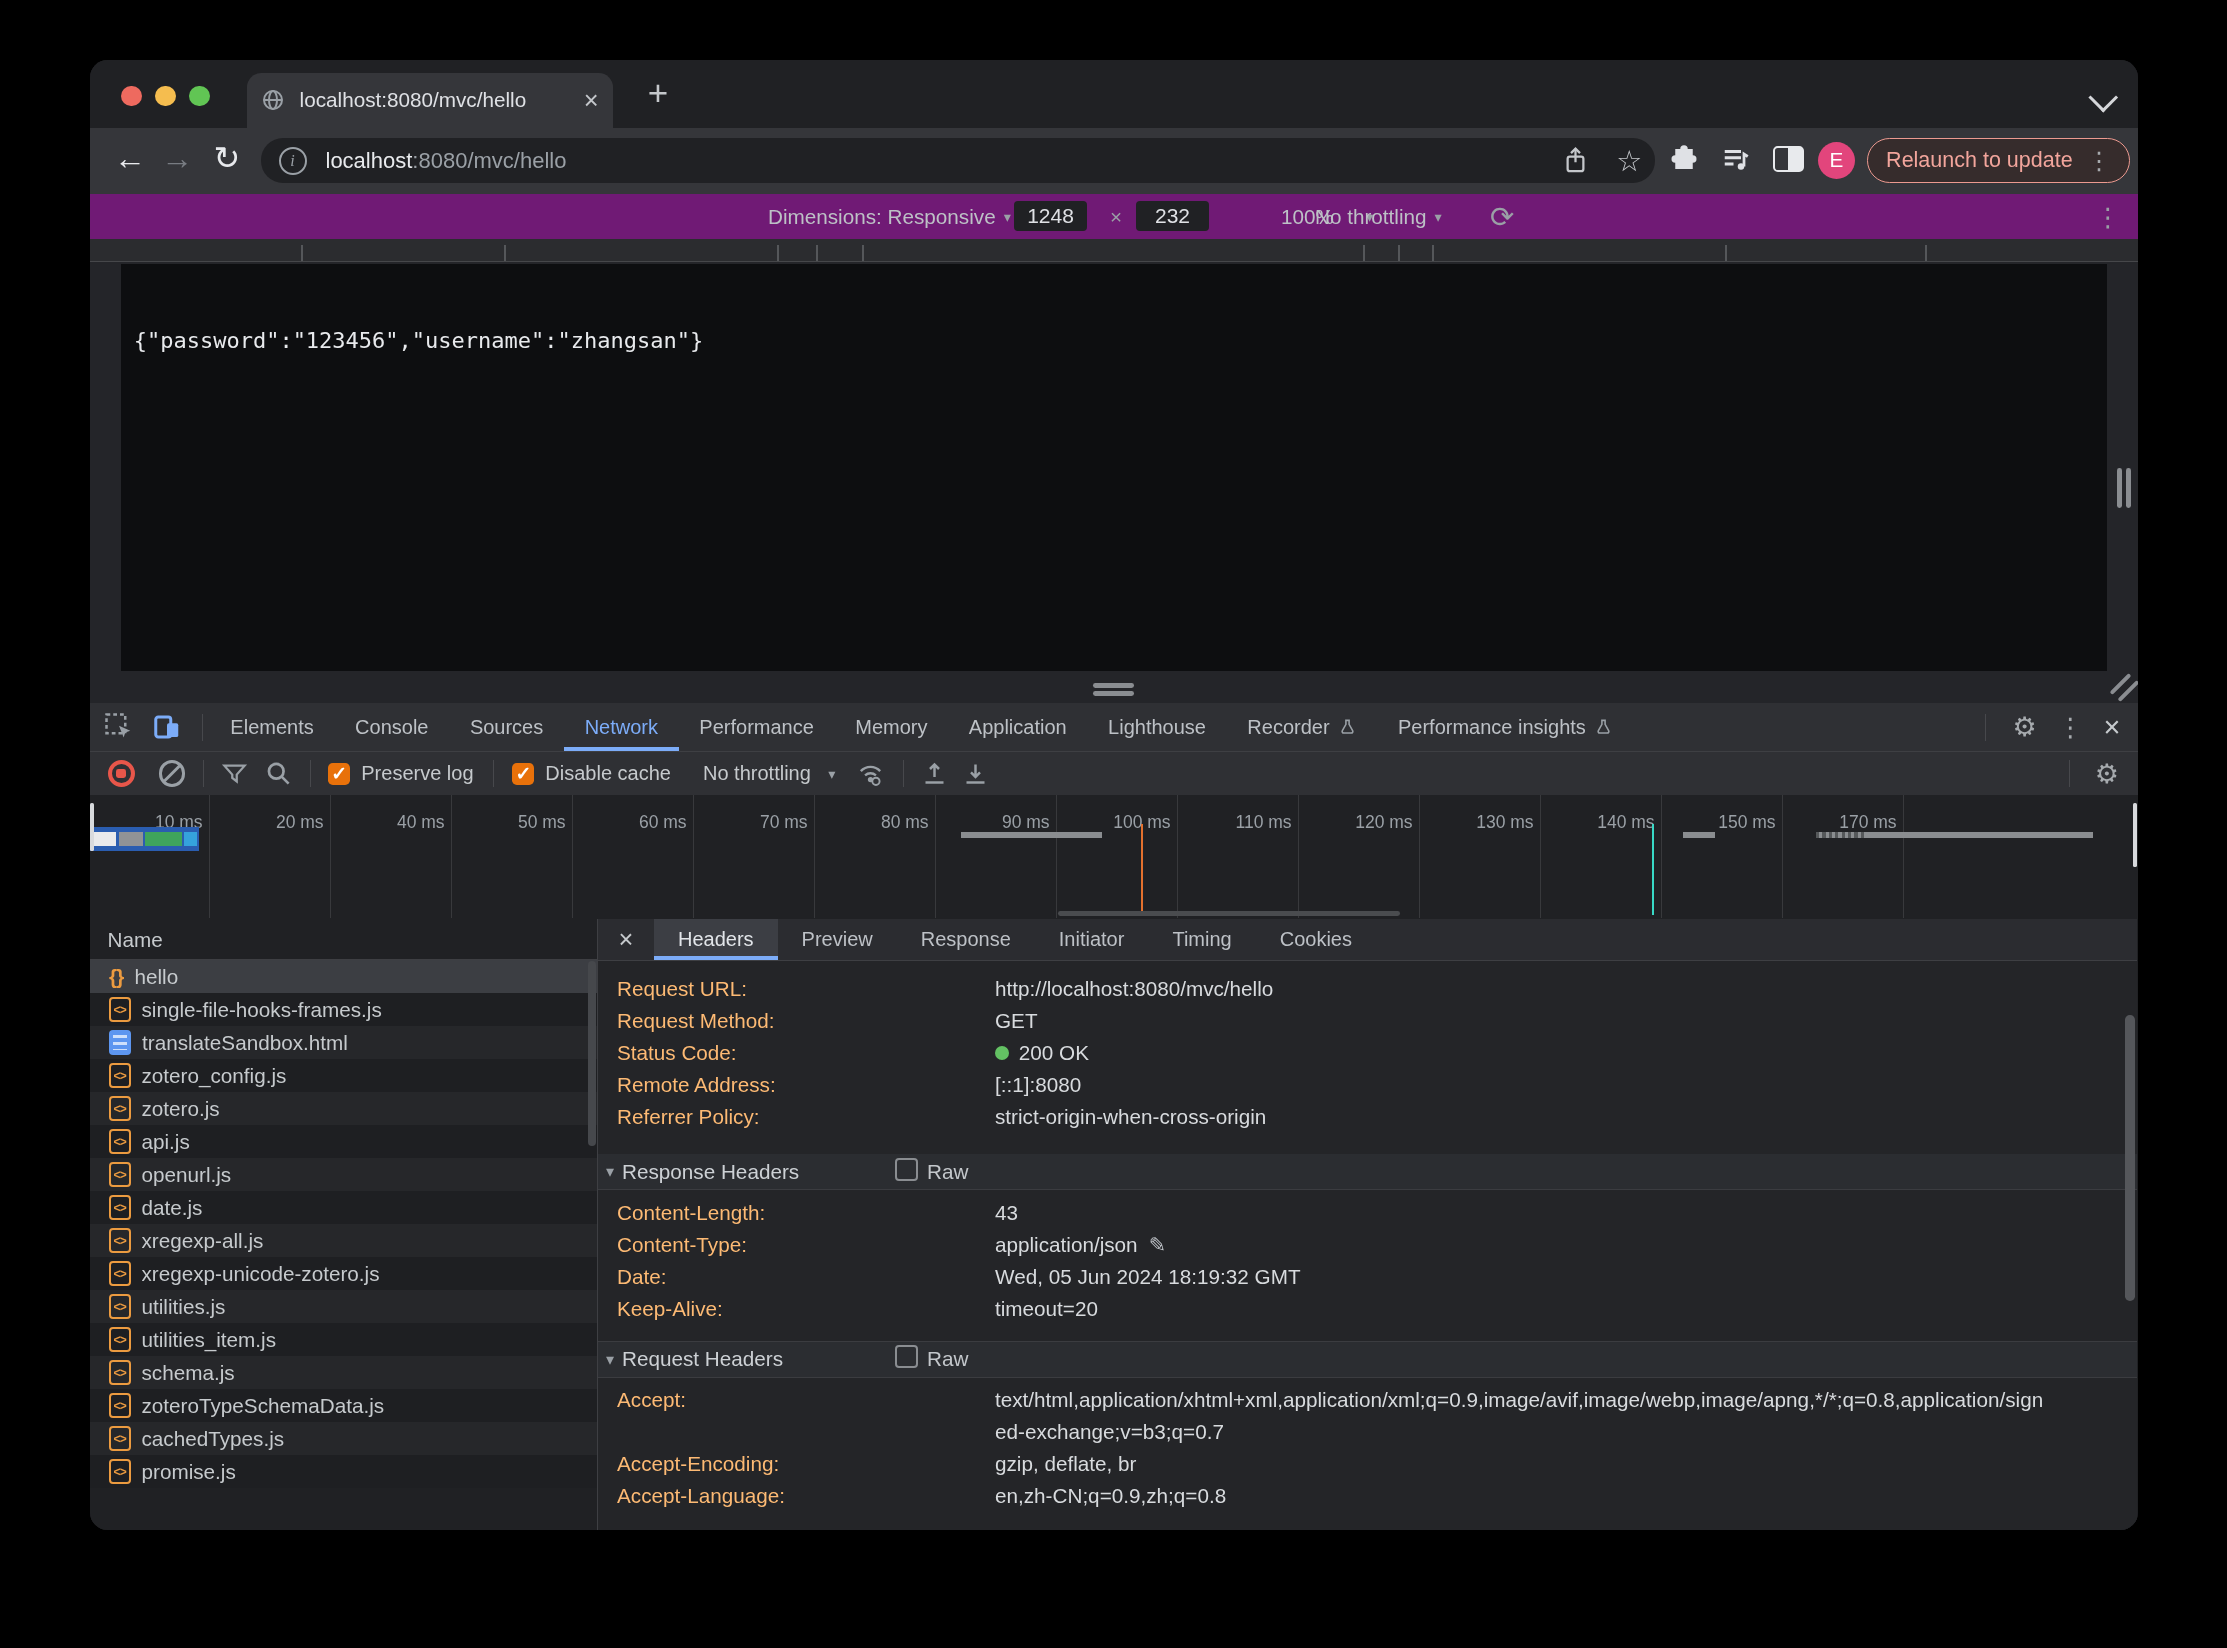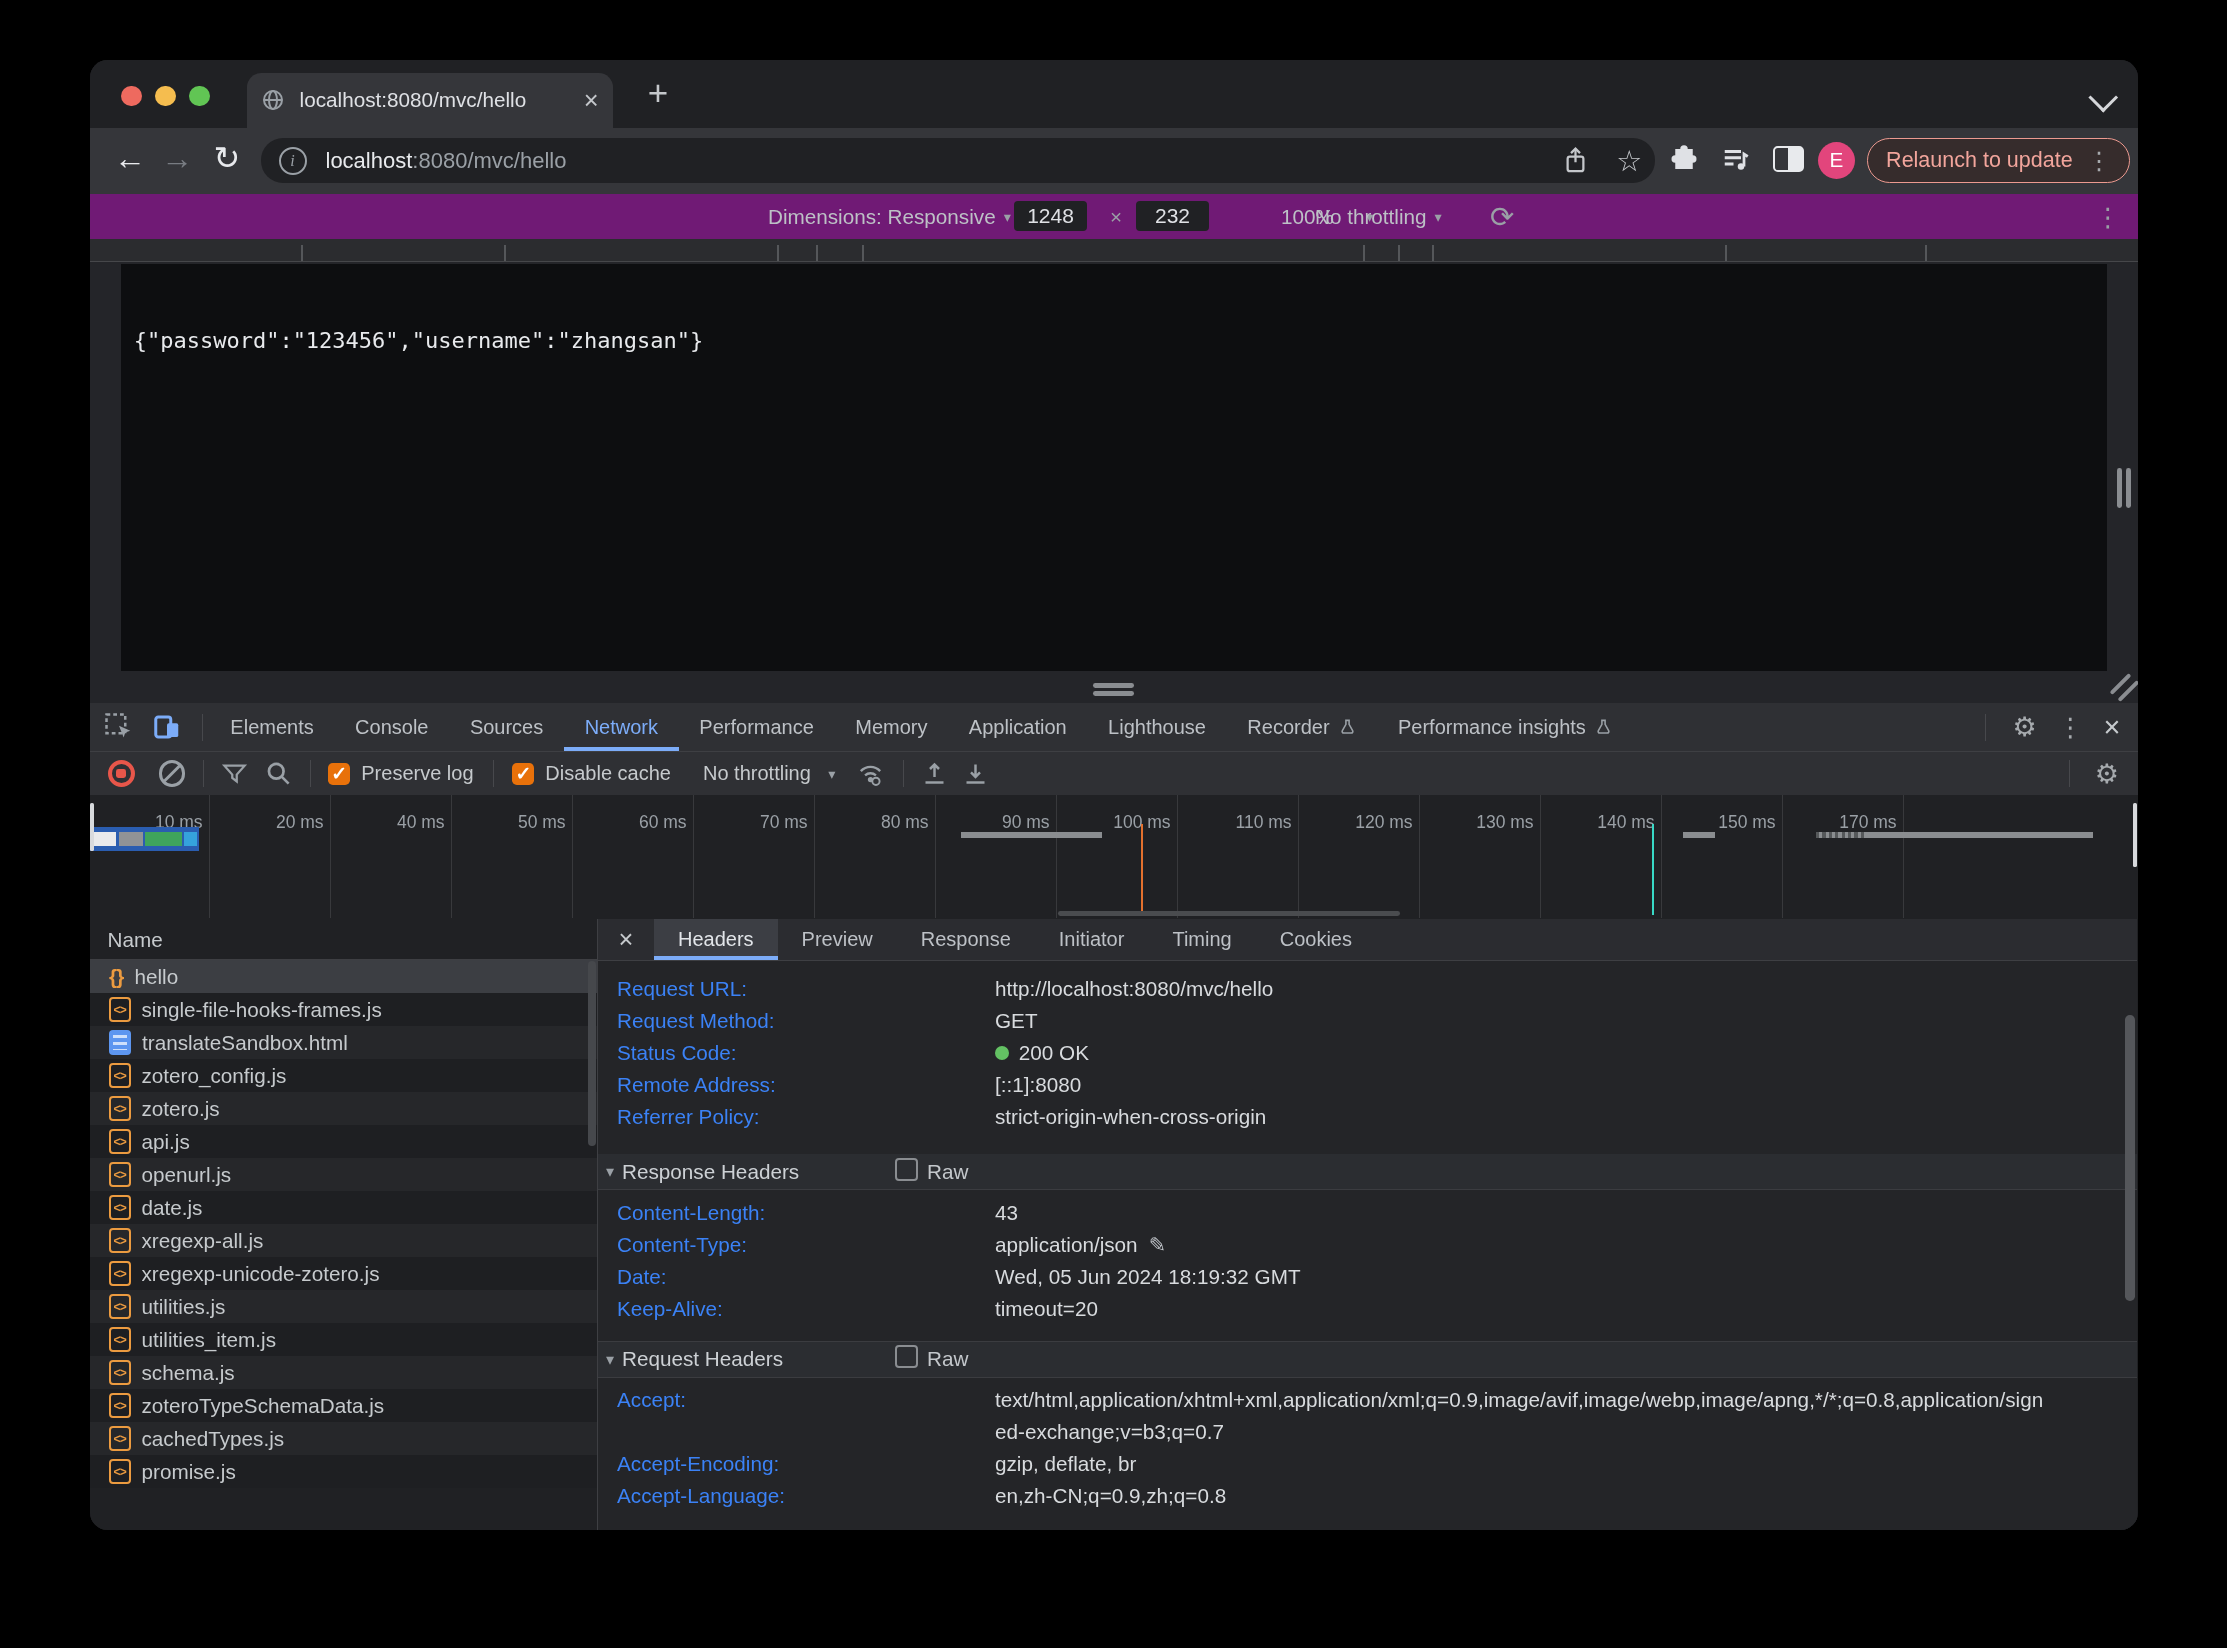--- a/index.html
+++ b/index.html
@@ -96,21 +96,21 @@
   #req-scroll{position:absolute;left:498px;top:42px;width:8px;height:185px;background:#46484c;border-radius:4px;}
   #vdivider{position:absolute;left:507px;top:0;width:1.6px;height:100%;background:#3e3f43;}
 
   #detail{position:absolute;left:508px;top:0;width:1539px;height:100%;background:#242528;}
   #det-tabs{height:41px;background:#2b2c30;border-bottom:0.8px solid #3e3f43;display:flex;align-items:stretch;}
   #det-tabs .x{width:56px;display:flex;align-items:center;justify-content:center;color:#c6cacd;font-size:25.5px;}
   .det-tab{display:flex;align-items:center;padding:0 24px;color:#bdc1c6;font-size:20px;}
   .det-tab.active{background:#3c3e44;color:#e2e5e9;box-shadow:inset 0 -4px 0 #7cacf8;}
   #det-content{position:relative;height:570px;overflow:hidden;font-size:20.7px;}
   .kv{height:32px;display:flex;align-items:center;}
-  .kv .k{flex:0 0 397px;padding-left:19px;color:#3b82f6;box-sizing:border-box;}
+  .kv .k{flex:0 0 397px;padding-left:19px;color:#fdba74;box-sizing:border-box;}
   .kv .v{color:#d8dbde;display:flex;align-items:center;}
   .dot{width:14.3px;height:14.3px;border-radius:50%;background:#63c163;margin-right:9.5px;}
   .pencil{color:#bdc1c6;margin-left:11px;font-size:20.7px;}
   .divline{height:0.8px;background:#3b3c40;}
   .strip{height:35px;background:#2b2d31;border-bottom:0.8px solid #3b3c40;display:flex;align-items:center;position:relative;}
   .strip .tri{color:#9aa0a6;font-size:16px;margin-left:8px;}
   .strip .st{color:#cdd1d5;margin-left:8px;}
   .strip .rawbox{position:absolute;left:297px;}
   .strip .rawlbl{position:absolute;left:329px;color:#c3c7cb;}
   .kv.wrap2{height:64px;align-items:flex-start;}

